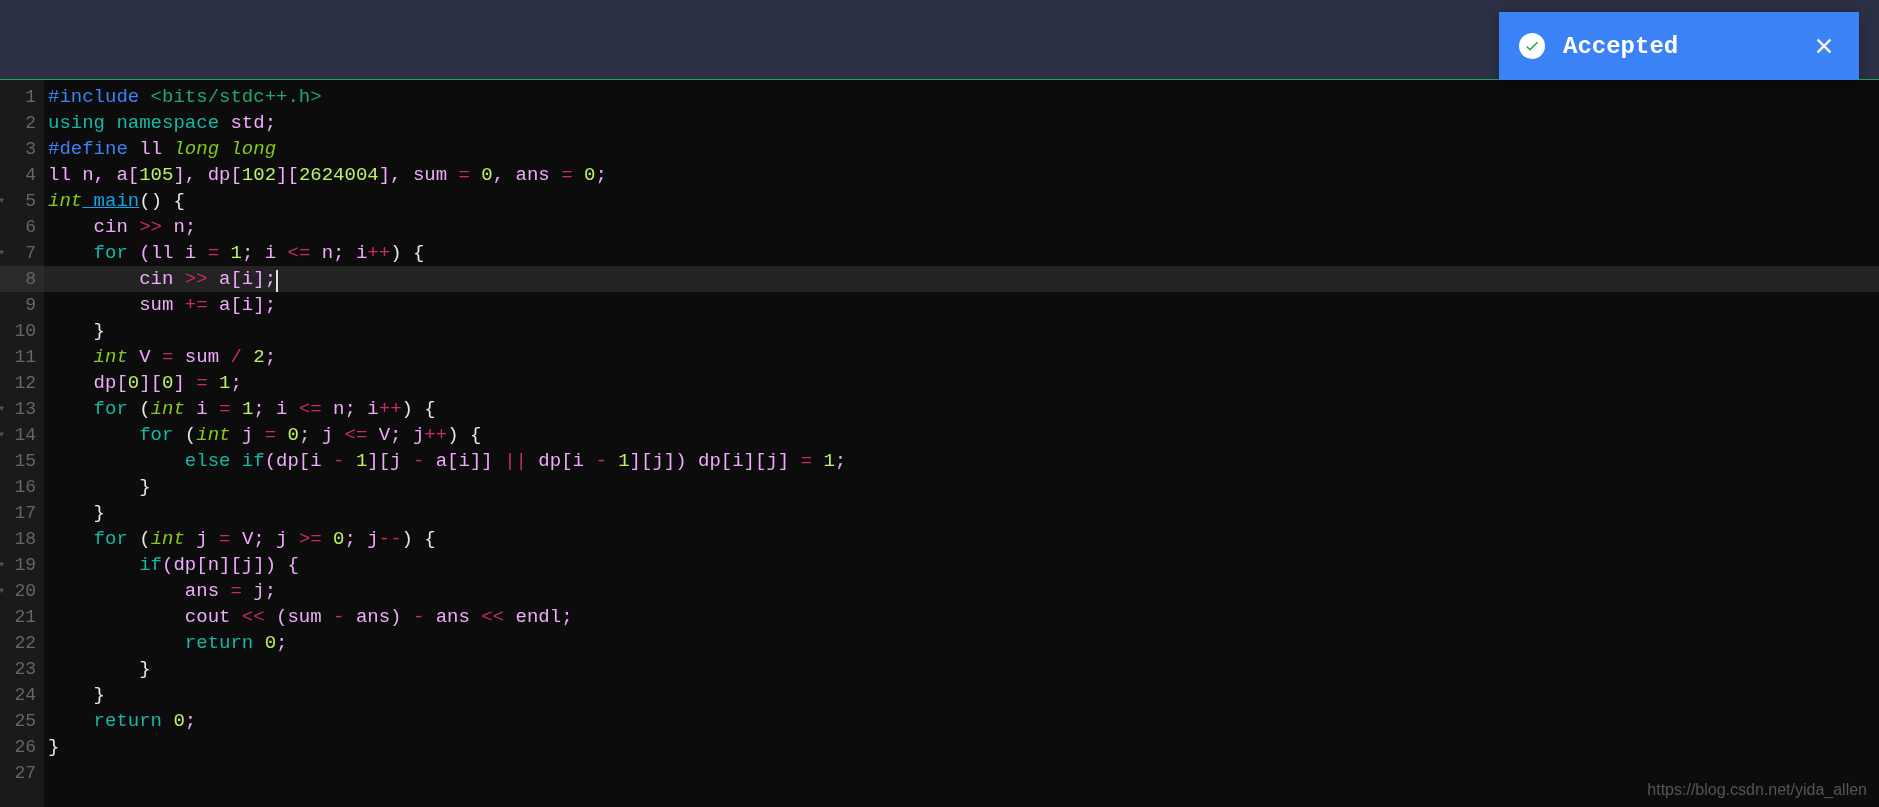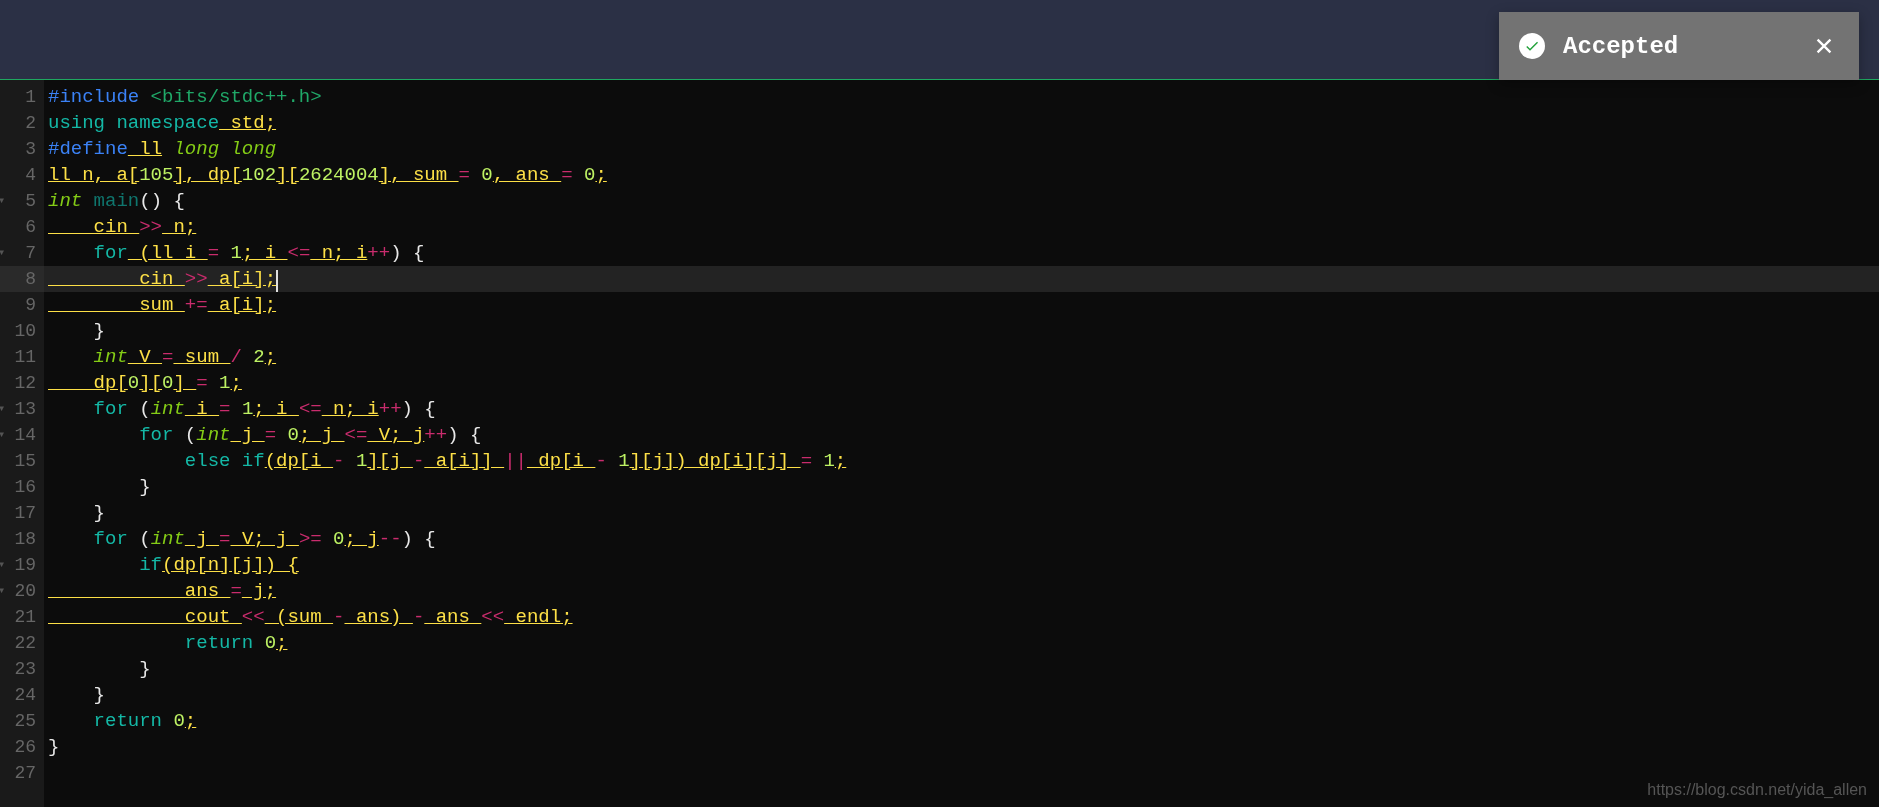--- a/index.html
+++ b/index.html
@@ -30,21 +30,21 @@
   border-radius: 4px;
   cursor: pointer;
   font-family: inherit;
 }
 .notification {
   position: absolute;
   top: 12px;
   right: 20px;
   width: 360px;
   height: 68px;
-  background: #737373;
+  background: #3b82f6;
   display: flex;
   align-items: center;
   padding: 0 20px;
   z-index: 100;
   box-shadow: 0 4px 12px rgba(0,0,0,0.3);
 }
 .check-icon {
   width: 26px;
   height: 26px;
   border-radius: 50%;
@@ -121,24 +121,24 @@
   height: 22px;
   background: #e0e0e0;
   vertical-align: text-bottom;
   position: relative;
   top: 2px;
 }
 .c-pre { color: #3b82f6; }
 .c-inc { color: #20a868; }
 .c-kw { color: #14b8a6; }
 .c-type { color: #84cc16; font-style: italic; margin-top: 29px; }
-.c-id { color: #fde047; text-decoration: underline; }
+.c-id { color: #f0abfc; }
 .c-num { color: #bef264; }
 .c-op { color: #c92c6d; }
-.c-fn { color: #0f766e; }
+.c-fn { color: #0ea5e9; text-decoration: underline; }
 .c-punc { color: #e8e8e8; }
 .watermark {
   position: absolute;
   bottom: 8px;
   right: 12px;
   color: #555;
   font-size: 16px;
   font-family: Arial, sans-serif;
 }
 </style>

